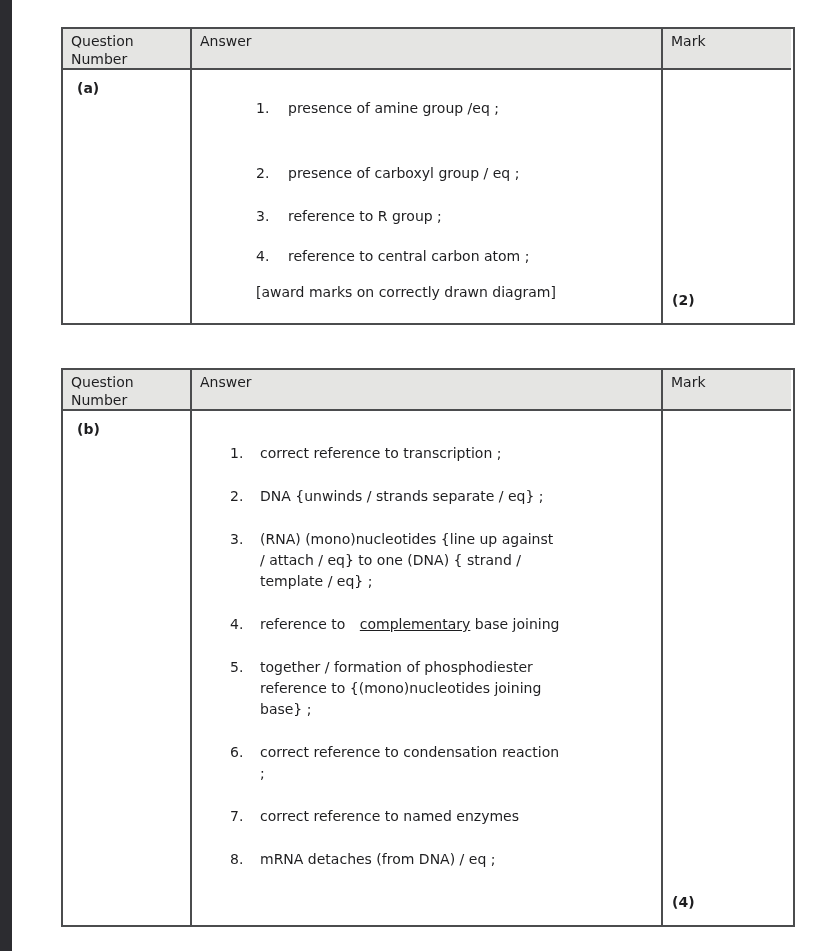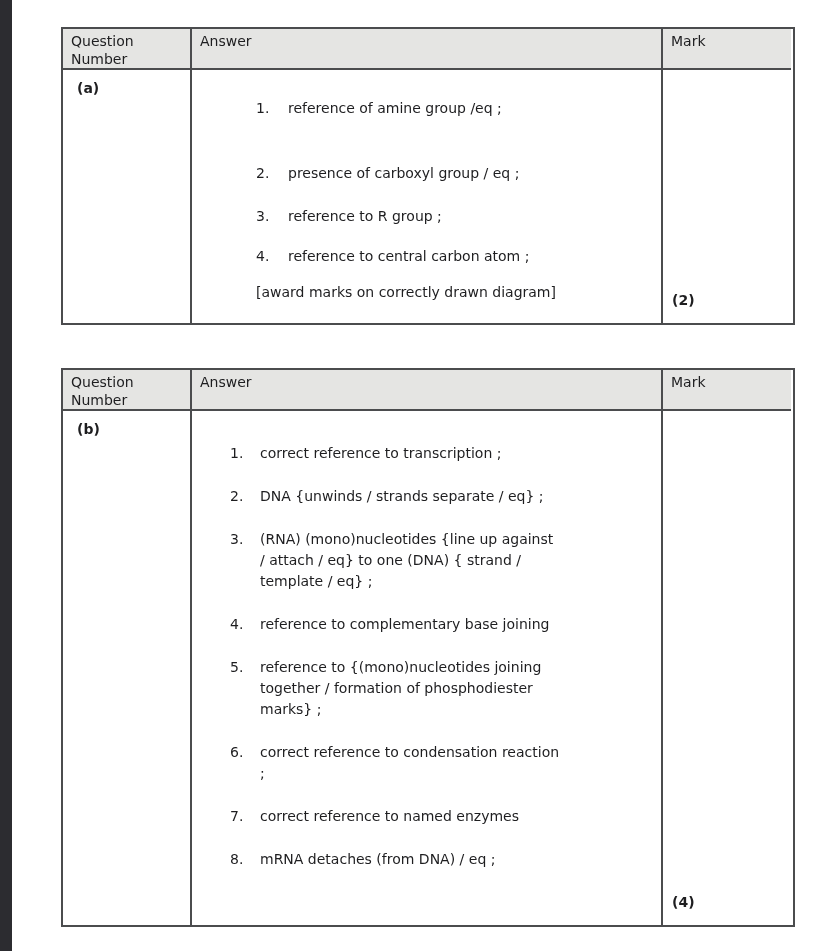--- a/index.html
+++ b/index.html
@@ -49,42 +49,42 @@
   .table-a .item:nth-child(2){margin-top:44px;}
   .table-a .item:nth-child(3){margin-top:22px;}
   .table-a .item:nth-child(4){margin-top:19px;}
   .table-a .item:nth-child(5){margin-top:15px;}
   .table-b .item{margin-top:22px;}
   .table-b .item:nth-child(1){margin-top:32px;}
   .num{flex:0 0 32px;}
   .table-b .num{flex:0 0 30px;}
   .txt{flex:1 1 auto;}
   .line{white-space:nowrap;}
-  .u{}
+  .u{text-decoration:underline;margin-left:10px;}
   .gap{height:43px;}
 </style>
 </head>
 <body>
 
 <div class="edge-bar"></div>
 
 <div class="doc">
 
   <div class="mtable table-a">
     <div class="cell hcell c1">Question Number</div>
     <div class="cell hcell c2">Answer</div>
     <div class="cell hcell c3">Mark</div>
 
     <div class="cell qcell c1 bodyrow">(a)</div>
     <div class="cell acell c2 bodyrow">
       <div class="list">
           <div class="item">
             <span class="num">1.</span>
             <div class="txt">
-              <div class="line"><span>reference of amine group /eq ;</span></div>
+              <div class="line"><span>presence of amine group /eq ;</span></div>
             </div>
           </div>
           <div class="item">
             <span class="num">2.</span>
             <div class="txt">
               <div class="line"><span>presence of carboxyl group / eq ;</span></div>
             </div>
           </div>
           <div class="item">
             <span class="num">3.</span>
@@ -142,23 +142,23 @@
           </div>
           <div class="item">
             <span class="num">4.</span>
             <div class="txt">
               <div class="line"><span>reference to </span><span class="u">complementary</span><span> base joining</span></div>
             </div>
           </div>
           <div class="item">
             <span class="num">5.</span>
             <div class="txt">
+              <div class="line"><span>together / formation of phosphodiester</span></div>
               <div class="line"><span>reference to {(mono)nucleotides joining</span></div>
-              <div class="line"><span>together / formation of phosphodiester</span></div>
-              <div class="line"><span>marks} ;</span></div>
+              <div class="line"><span>base} ;</span></div>
             </div>
           </div>
           <div class="item">
             <span class="num">6.</span>
             <div class="txt">
               <div class="line"><span>correct reference to condensation reaction</span></div>
               <div class="line"><span>;</span></div>
             </div>
           </div>
           <div class="item">

